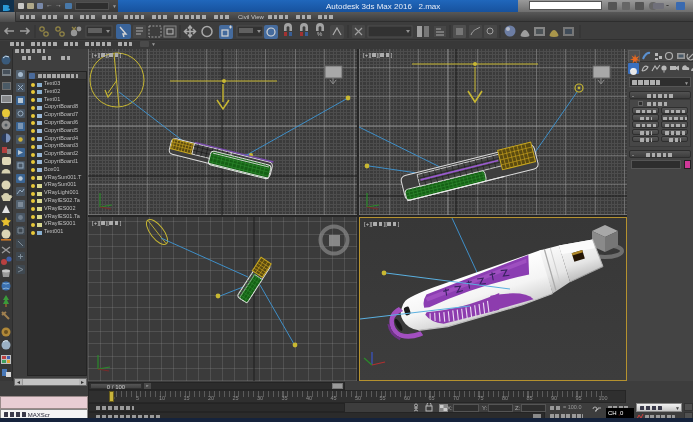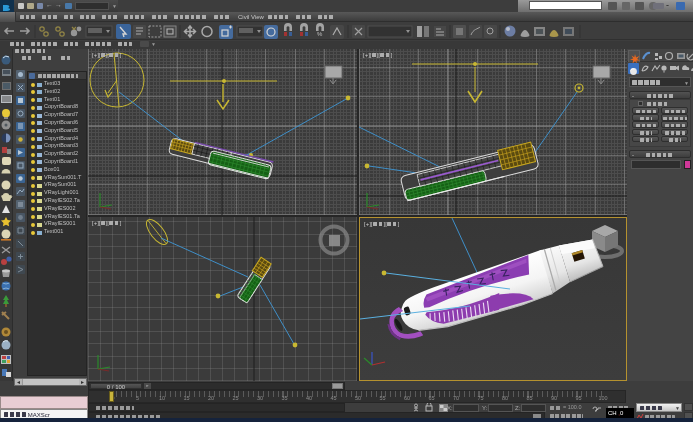--- a/index.html
+++ b/index.html
@@ -19,20 +19,23 @@
   </div>
   <div class="ab" style="left:14px;top:0;width:104px;height:12px;background:linear-gradient(#4a4a4a,#383838)">
     <span class="ab" style="left:4px;top:3px;width:6px;height:6px;background:#c8c8c6;border-radius:1px"></span>
     <span class="ab" style="left:13px;top:3px;width:7px;height:6px;background:#b0a888;border-radius:1px"></span>
     <span class="ab" style="left:23px;top:3px;width:6px;height:6px;background:#7888a8;border-radius:1px"></span>
     <span class="ab" style="left:32px;top:2px;color:#aaa;font-size:7px;line-height:6px">←</span>
     <span class="ab" style="left:41px;top:2px;color:#aaa;font-size:7px;line-height:6px">→</span>
     <span class="ab" style="left:51px;top:3px;width:7px;height:6px;background:#4878a8;border-radius:1px"></span>
     <span class="ab" style="left:61px;top:2px;width:34px;height:8px;background:#2e2e2e;border:1px solid #505050"><span class="zh" style="width:22px;margin:2px 0 0 1px;height:3.5px;background-image:repeating-linear-gradient(90deg,#9a9a9a 0 3.5px,rgba(0,0,0,0) 3.5px 4.8px)"></span></span>
     <span class="ab" style="left:98px;top:3px;color:#999;font-size:5px">▼</span>
+  </div>
+  <div class="ab" style="left:118px;top:0;width:400px;height:12px;background:linear-gradient(#2067bc,#17529e)">
+    <span class="ab" style="left:208px;top:2px;color:#e8eef8;font-size:8px;white-space:nowrap">Autodesk 3ds Max 2016&nbsp;&nbsp;&nbsp;2.max</span>
   </div>
   <div class="ab" style="left:518px;top:0;width:175px;height:12px;background:linear-gradient(#9a9a9a,#6e6e6e)">
     <span class="ab" style="left:11px;top:1px;width:73px;height:9px;background:#fff;border:1px solid #555"><span class="zh" style="width:40px;margin:2px 0 0 2px;background-image:repeating-linear-gradient(90deg,#999 0 4.5px,rgba(0,0,0,0) 4.5px 6px)"></span></span>
     <span class="ab" style="left:90px;top:2px;width:9px;height:8px;background:#555;border-radius:1px"></span>
     <span class="ab" style="left:104px;top:2px;width:8px;height:8px;background:#666;border-radius:1px"></span>
     <span class="ab" style="left:117px;top:2px;width:9px;height:8px;background:#555;border-radius:1px"></span>
     <span class="ab" style="left:131px;top:2px;width:8px;height:8px;background:#666;border-radius:4px"></span>
     <span class="ab" style="left:135px;top:3px;width:11px;height:6px;background:#70707a;border-radius:1px"></span>
     <span class="ab" style="left:148px;top:0px;color:#222;font-size:9px">-</span>
     <span class="ab" style="left:158px;top:2px;width:9px;height:8px;background:#3a6ab0;border-radius:1px"></span>

